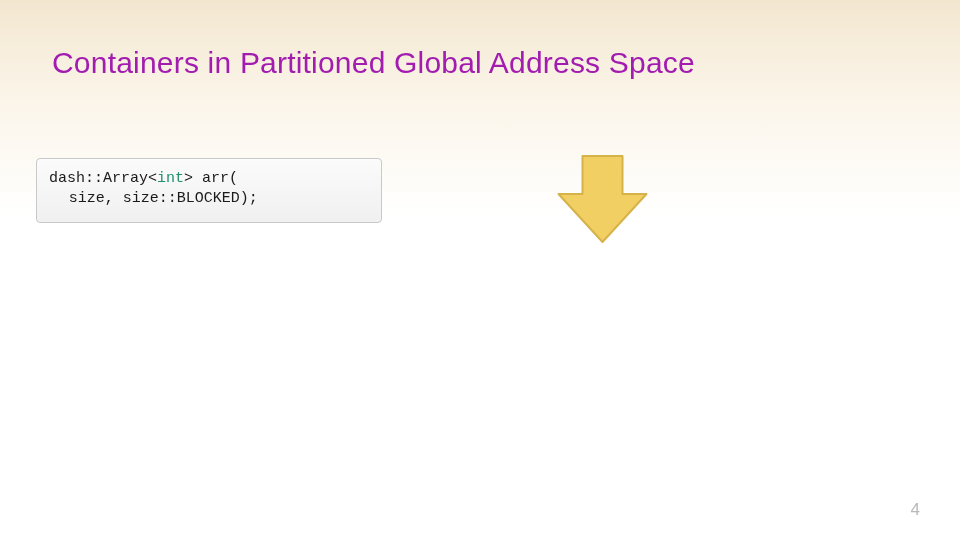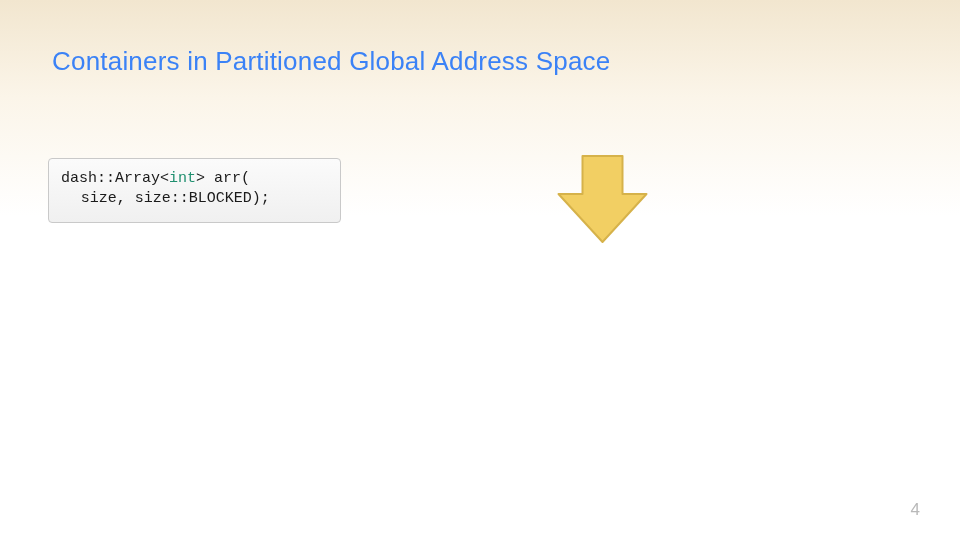--- a/index.html
+++ b/index.html
@@ -6,30 +6,30 @@
   html, body { width: 960px; height: 540px; overflow: hidden; }
   body {
     font-family: "Trebuchet MS", "Lucida Sans", Arial, sans-serif;
     background: linear-gradient(180deg, #f2e6cf 0%, #fbf5e9 18%, #ffffff 40%, #ffffff 100%);
     position: relative;
   }
   .title {
     position: absolute;
     top: 46px;
     left: 52px;
-    font-size: 26px;
+    font-size: 30px;
     font-weight: 400;
-    color: #3b82f6;
+    color: #a21caf;
     letter-spacing: 0.2px;
   }
   .code-box {
     position: absolute;
     top: 158px;
-    left: 48px;
-    width: 293px;
+    left: 36px;
+    width: 346px;
     border: 1px solid #c9c9c9;
     border-radius: 4px;
     background: linear-gradient(180deg, #fbfbfb 0%, #f0f0f0 100%);
     padding: 10px 12px 12px 12px;
     font-family: Consolas, "Courier New", monospace;
     font-size: 15px;
     line-height: 1.35;
     color: #1b1b1b;
   }
   .code-line2 { padding-left: 2.2ch; }

